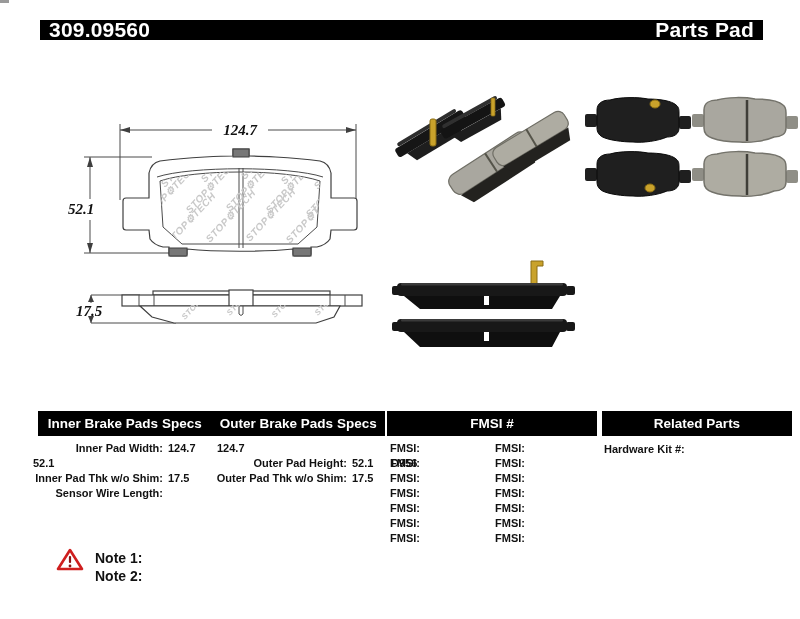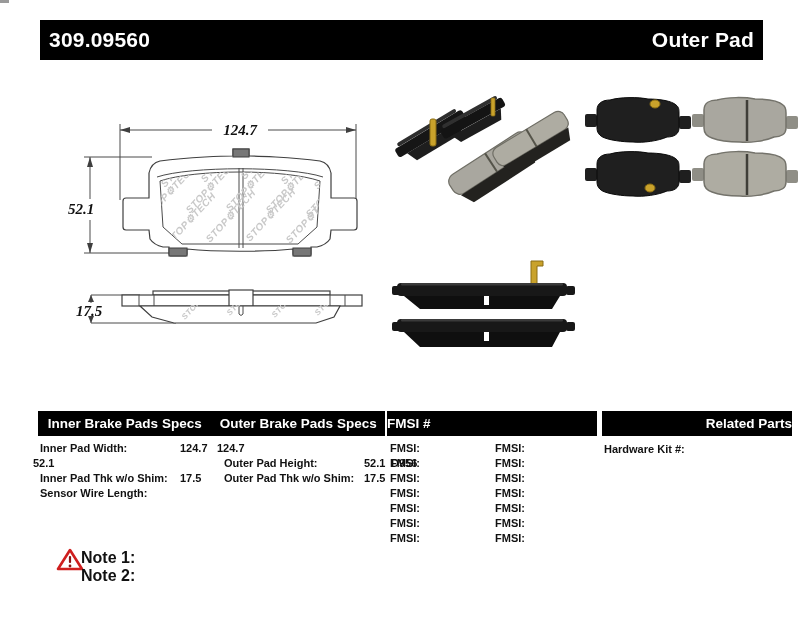--- a/index.html
+++ b/index.html
@@ -1,48 +1,48 @@
 <!DOCTYPE html>
 <html><head>
 <meta charset="utf-8">
 <style>
   html,body{margin:0;padding:0;background:#fff;}
   .page{position:relative;width:800px;height:619px;background:#fff;overflow:hidden;
         font-family:"Liberation Sans",sans-serif;color:#111;}
   .corner-artifact{position:absolute;left:0;top:0;width:9px;height:3px;background:#9a9a9a;}
   
-  .titlebar{position:absolute;left:40px;top:20px;width:723px;height:40px;background:#000;
+  .titlebar{position:absolute;left:40px;top:20px;width:723px;height:20px;background:#000;
             display:flex;align-items:center;justify-content:space-between;box-sizing:border-box;
             padding:0 9px;}
   .titlebar .pn,.titlebar .prod{color:#fff;font-weight:bold;font-size:21px;letter-spacing:0.2px;}
   
   .hbar{position:absolute;top:411px;height:25px;background:#000;color:#fff;display:flex;
         align-items:center;box-sizing:border-box;font-weight:bold;font-size:13.5px;}
   .hbar-specs{left:38px;width:347px;}
   .hbar-specs .ht{flex:0 0 50%;text-align:center;}
-  .hbar-fmsi{left:387px;width:210px;}
-  .hbar-related{left:602px;width:190px;justify-content:flex-end;}
+  .hbar-fmsi{left:387px;width:210px;justify-content:center;}
+  .hbar-related{left:602px;width:190px;justify-content:center;}
   
   .speccol{position:absolute;top:441px;font-size:11px;font-weight:bold;line-height:15px;}
   .speccol .row{display:flex;height:15px;}
-  .speccol .lbl{width:135px;white-space:nowrap;margin-left:12px;}
+  .speccol .lbl{width:135px;text-align:right;white-space:nowrap;}
   .speccol .val{margin-left:5px;white-space:nowrap;}
   .inner-col{left:28px;}
   .outer-col{left:212px;}
   .fmsi-col{position:absolute;top:441px;font-size:11px;font-weight:bold;line-height:15px;}
   .fmsi-col .row{display:flex;height:15px;flex-direction:column;}
   .fmsi-col .lbl{white-space:nowrap;}
   .fmsi-col .val{margin-left:1px;white-space:nowrap;}
   .fmsi-c1{left:390px;}
   .fmsi-c2{left:495px;}
   .related-col{position:absolute;left:604px;top:442px;font-size:11px;font-weight:bold;line-height:15px;}
   .related-col .row{display:flex;height:15px;}
   .related-col .val{margin-left:6px;}
   
-  .notes{position:absolute;left:81px;top:549px;font-size:16px;font-weight:bold;line-height:18px;}
+  .notes{position:absolute;left:95px;top:549px;font-size:14px;font-weight:bold;line-height:18px;}
   .warn{position:absolute;left:56px;top:548px;width:28px;height:24px;}
   
   .gfx{position:absolute;left:0;top:0;width:800px;height:619px;}
   svg text.dim{font-family:"Liberation Serif",serif;font-weight:bold;font-style:italic;
                font-size:15px;fill:#111;}
   svg text.wm{font-family:"Liberation Sans",sans-serif;font-weight:bold;font-style:italic;
               fill:#c9c9c9;font-size:10px;letter-spacing:0.5px;}
   svg text.wm-s{font-size:8px;}
   svg .ln{stroke:#4a4a4a;stroke-width:1;fill:none;}
   svg .outline{stroke:#3f3f3f;stroke-width:1.2;fill:#fff;}
@@ -50,21 +50,21 @@
 </style>
 </head>
 <body>
 
 <div class="page">
 
   <div class="corner-artifact"></div>
 
   <div class="titlebar">
     <span class="pn">309.09560</span>
-    <span class="prod">Outer Pad</span>
+    <span class="prod">Parts Pad</span>
   </div>
 
   <svg class="gfx" viewBox="0 0 800 619">
     <defs>
       <clipPath id="fv-clip">
         <path d="M160,181 C195,169 285,169 320,181 L317,227 L298,244 L182,244 L163,227 Z"></path>
       </clipPath>
       <clipPath id="sv-clip">
         <path d="M140,305 L340,305 L334,316 L316,323 L174,323 L152,316 Z"></path>
       </clipPath>

